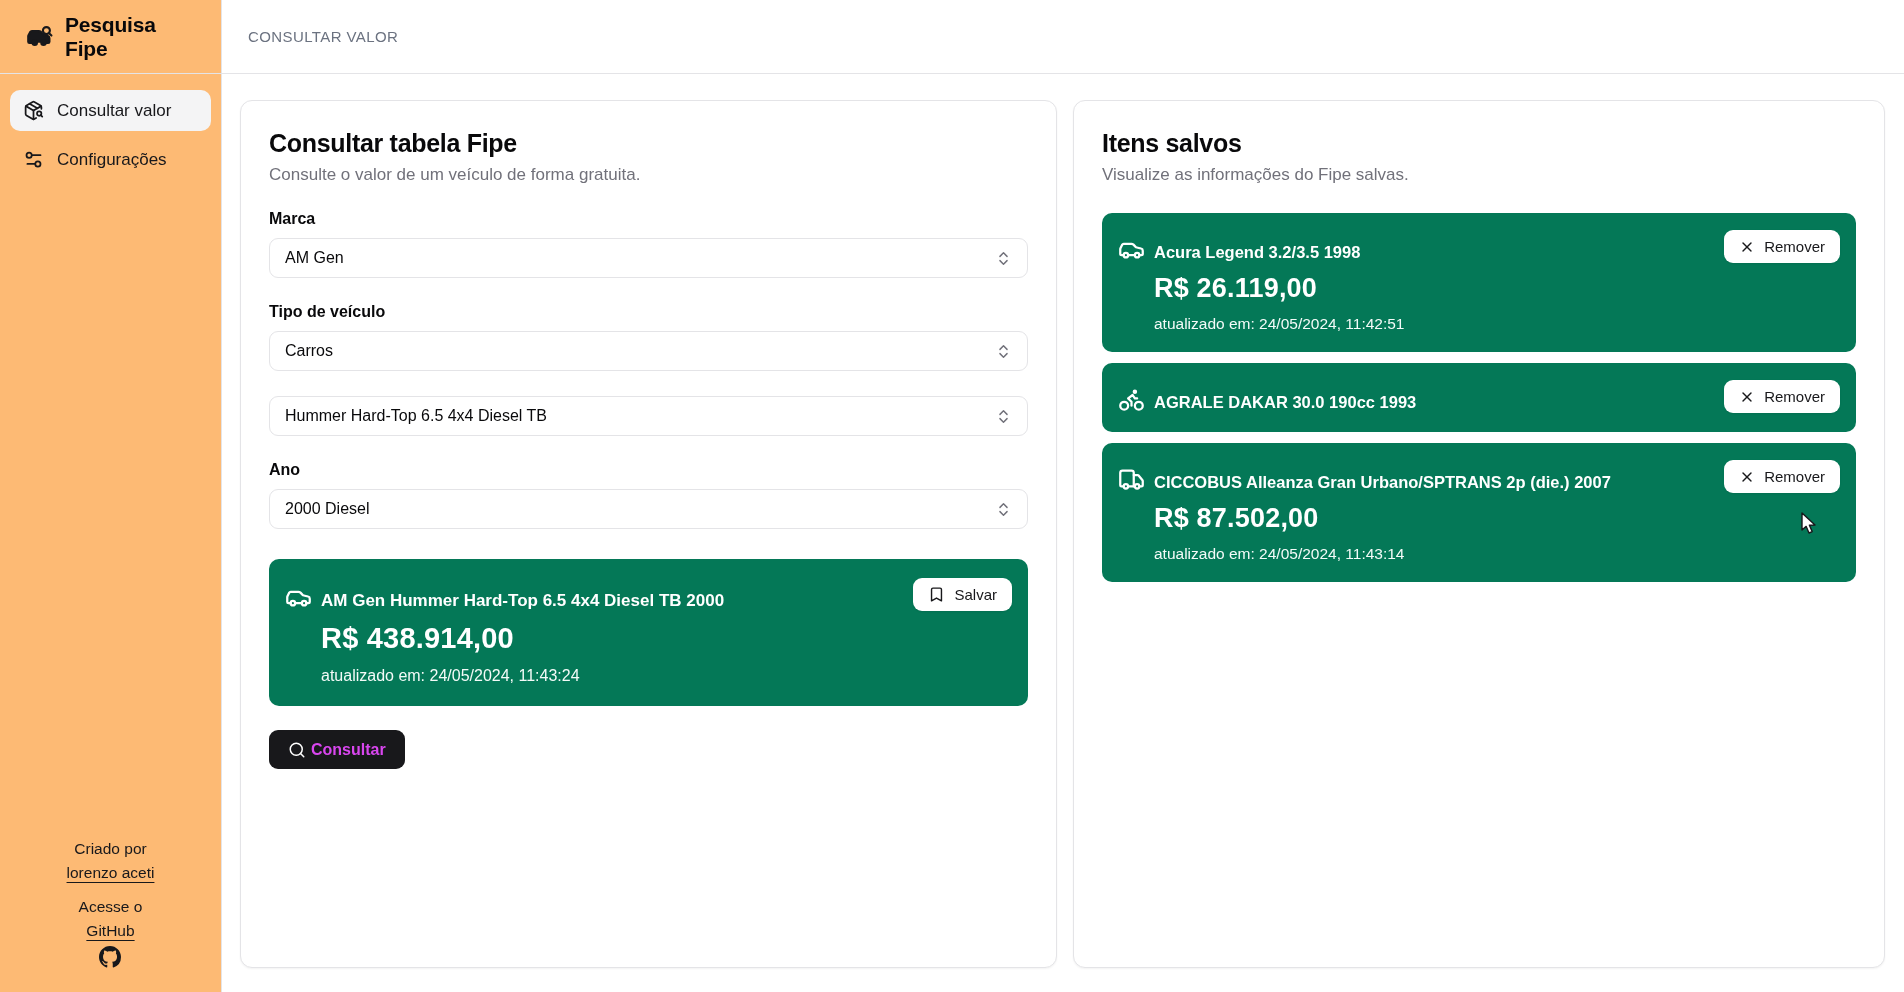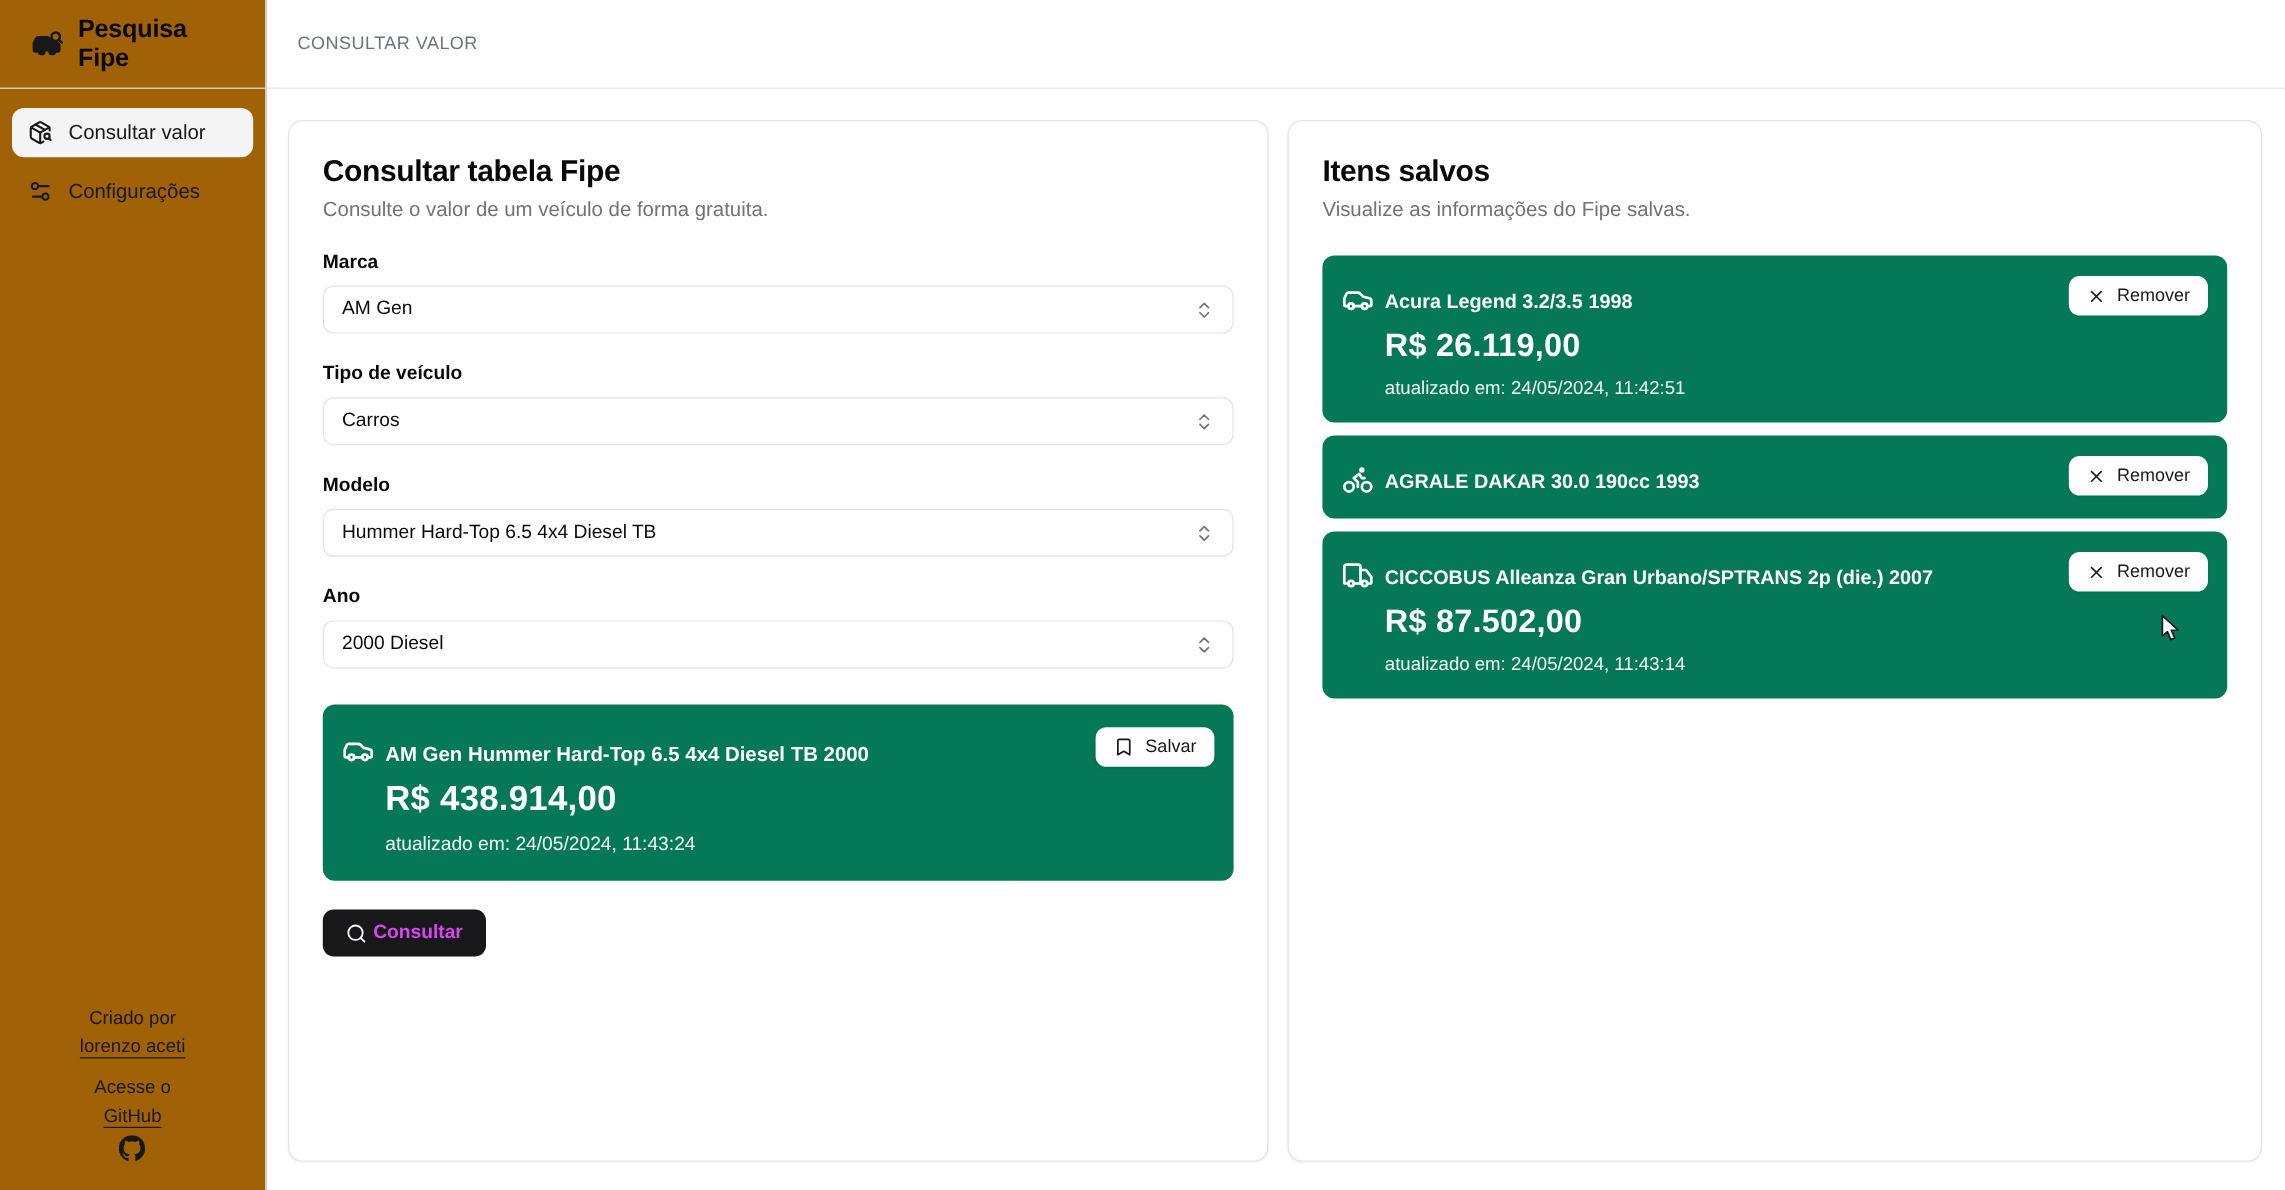--- a/index.html
+++ b/index.html
@@ -11,21 +11,21 @@
     background:#ffffff; color:#09090b;
     position:relative;
   }
   svg { display:block; flex-shrink:0; }
 
   
   .sidebar {
     width:222px; min-width:222px; height:100%;
     border-right:1px solid #e4e4e7;
     display:flex; flex-direction:column;
-    background:#a16207;
+    background:#fdba74;
   }
   .sidebar-header {
     height:74px; min-height:74px;
     display:flex; align-items:center; gap:11px;
     padding:0 26px;
     border-bottom:1px solid #e4e4e7;
   }
   .logo-title { font-size:21px; font-weight:700; letter-spacing:-0.2px; }
   .sidebar-nav { padding:16px 10px; display:flex; flex-direction:column; gap:8px; }
   .nav-item {
@@ -209,21 +209,20 @@
           <span class="chev">
             <svg width="17" height="17" viewBox="0 0 24 24" fill="none" stroke="currentColor" stroke-width="2" stroke-linecap="round" stroke-linejoin="round">
                 <path d="m7 15 5 5 5-5"></path>
                 <path d="m7 9 5-5 5 5"></path>
               </svg>
           </span>
         </div>
       </div>
 
       <div class="form-group">
-        <label class="field-label">Modelo</label>
         <div class="select">
           <span>Hummer Hard-Top 6.5 4x4 Diesel TB</span>
           <span class="chev">
             <svg width="17" height="17" viewBox="0 0 24 24" fill="none" stroke="currentColor" stroke-width="2" stroke-linecap="round" stroke-linejoin="round">
                 <path d="m7 15 5 5 5-5"></path>
                 <path d="m7 9 5-5 5 5"></path>
               </svg>
           </span>
         </div>
       </div>

